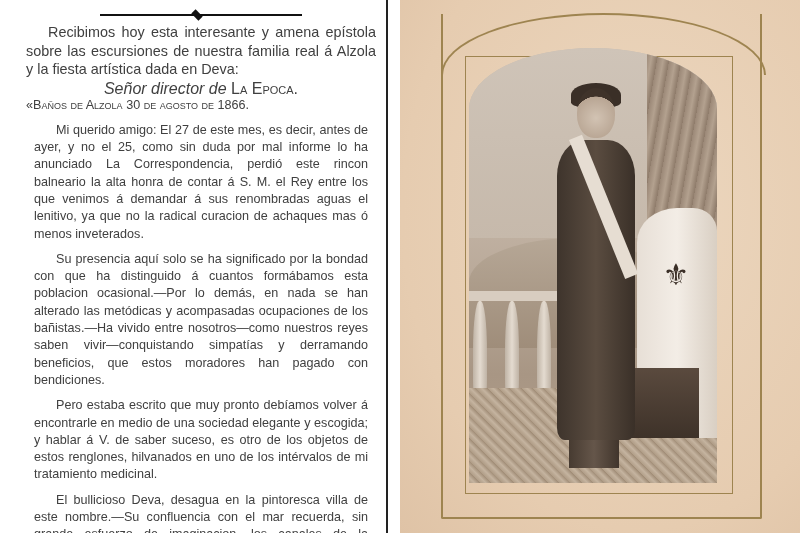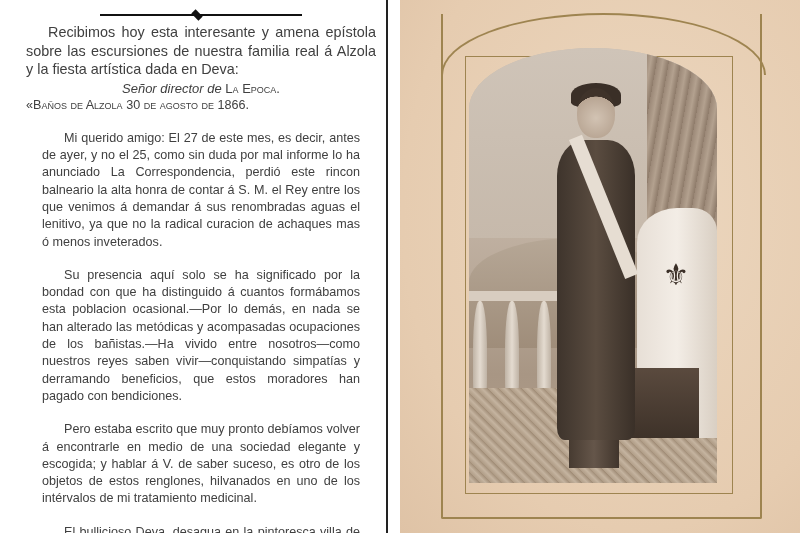--- a/index.html
+++ b/index.html
@@ -24,24 +24,24 @@
   .ornament .diamond {
     position: absolute; left: 92px; top: -2px; width: 10px; height: 10px; background: #111;
     transform: rotate(45deg) scaleY(0.6);
   }
   .text {
     position: absolute; left: 26px; top: 23px; width: 350px;
     font-size: 12.6px; line-height: 17.3px;
     text-align: justify;
   }
   .intro { font-size: 14.4px; line-height: 18.6px; margin: 0 0 1px 0; text-indent: 22px; text-align: justify; }
-  .salutation { text-align: center; font-style: italic; font-size: 13px; margin: 0; line-height: 17px; }
+  .salutation { text-align: center; font-style: italic; font-size: 16px; margin: 0; line-height: 17px; }
   .salutation .sc { font-style: normal; font-variant: small-caps; }
   .dateline { margin: 0 6px 0 0; line-height: 17px; font-variant: small-caps; }
-  .text p.par { margin: 16px; text-indent: 22px; }
+  .text p.par { margin: 8px; text-indent: 22px; }
   .sc { font-variant: small-caps; }
 
   
   .photo-card {
     position: absolute; left: 400px; top: 0; width: 400px; height: 533px;
     background: #e9d2b8;
     background-image: radial-gradient(ellipse at 60% 40%, #ecd7bf 0%, #e6ccb0 70%, #dfc3a6 100%);
   }
   .frame-outer {
     position: absolute; left: 41px; top: 14px; width: 317px; height: 503px;

